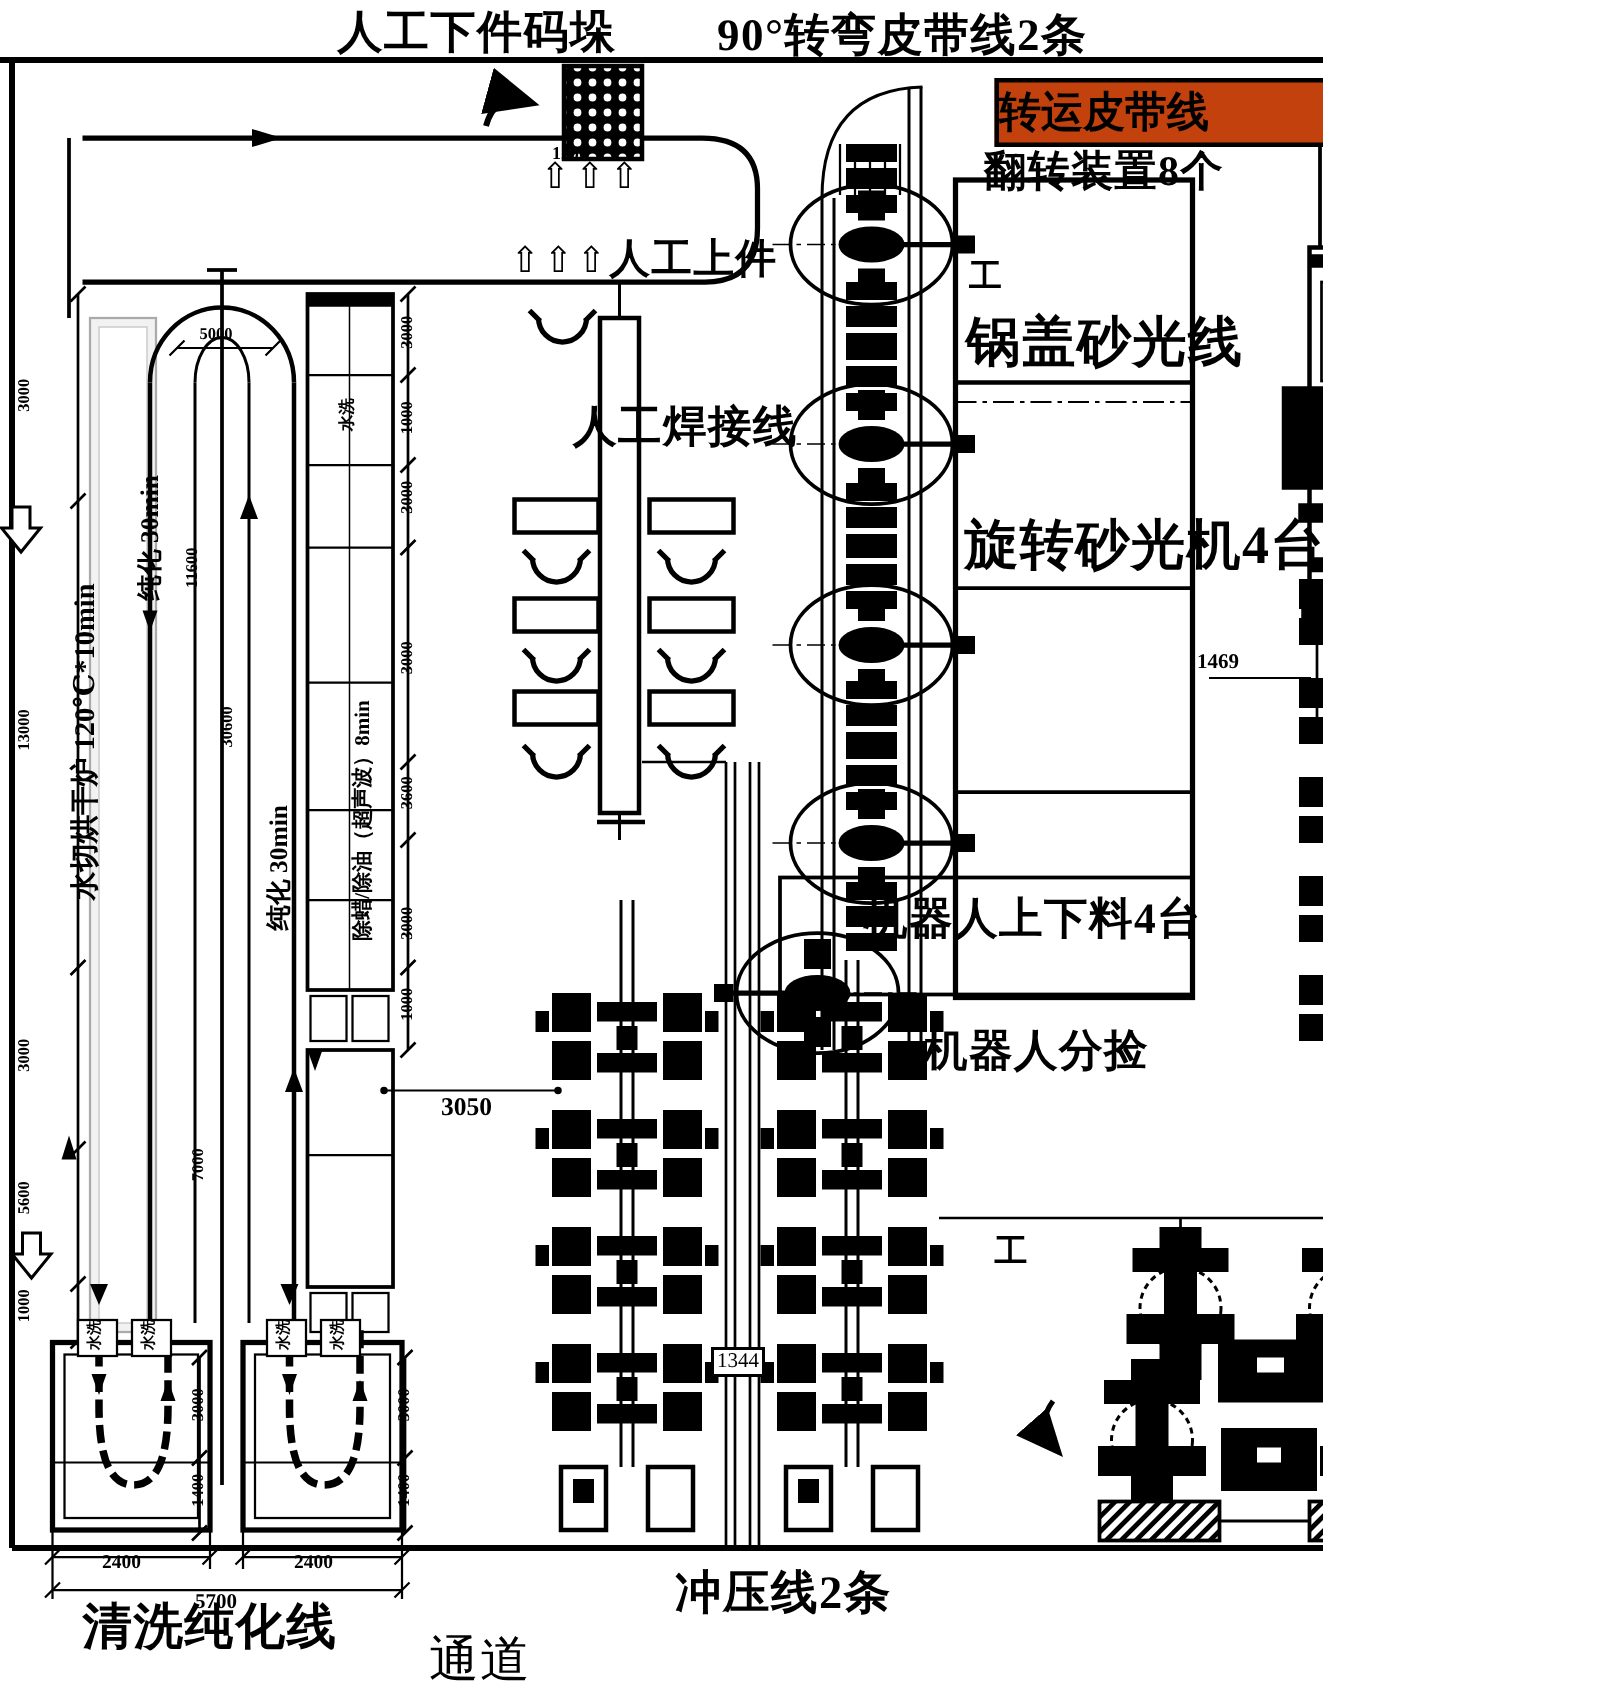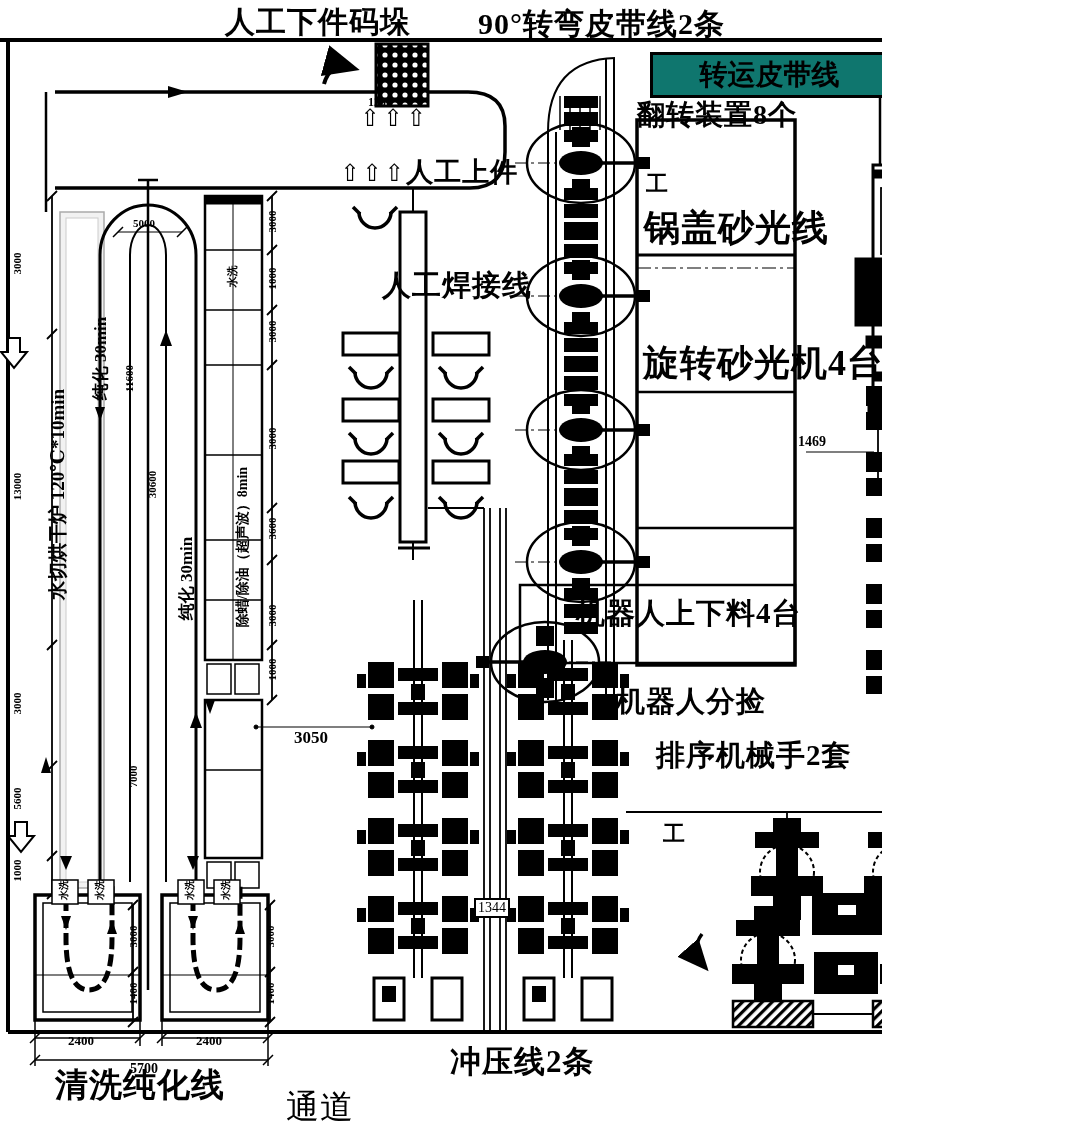--- a/index.html
+++ b/index.html
@@ -4,21 +4,21 @@
 <style>
   html,body{margin:0;padding:0;background:#fff;}
   #stage{position:relative;width:882px;height:1136px;background:#fff;overflow:hidden;
          font-family:"Liberation Serif","DejaVu Serif",serif;color:#000;}
   #linework{position:absolute;left:0;top:0;}
   .lbl{position:absolute;white-space:nowrap;font-weight:700;line-height:1.05;letter-spacing:1px;}
   .v{position:absolute;white-space:nowrap;font-weight:700;transform:rotate(-90deg);
      transform-origin:center;text-align:center;line-height:1;}
   .dim{font-weight:700;letter-spacing:0;}
   .beltbox{position:absolute;border:3px solid #000;display:flex;align-items:center;
-           justify-content:center;background:#0f766e;}
+           justify-content:flex-start;background:#c2410c;margin-left:13px;}
   .boxdim{position:absolute;border:2px solid #000;background:#fff;padding:0 2px;font-weight:400;}
 </style>
 </head>
 <body>
 
 <div id="stage">
 
 <svg id="linework" width="1080" height="1136" viewBox="0 0 1080 1136">
   <defs>
     <marker id="arr" markerWidth="10" markerHeight="10" refX="7" refY="4" orient="auto">
@@ -334,36 +334,35 @@
   </g>
 </svg>
 
 <div class="lbl" style="left:225px;top:6px;font-size:30px">人工下件码垛</div>
 <div class="lbl" style="left:478px;top:8px;font-size:30px">90°转弯皮带线2条</div>
 
 <div class="beltbox" style="left:650px;top:52px;width:233px;height:40px;font-size:28px;font-weight:700">
   <span>转运皮带线</span>
 </div>
 
-<div class="lbl" style="left:637px;top:100px;font-size:28px">翻转装置8个</div>
+<div class="lbl" style="left:656px;top:100px;font-size:28px">翻转装置8个</div>
 <div class="lbl" style="left:646px;top:172px;font-size:22px">工</div>
 <div class="lbl" style="left:644px;top:210px;font-size:36px">锅盖砂光线</div>
 
 <div class="lbl" style="left:360px;top:106px;font-size:24px;letter-spacing:3px">⇧⇧⇧</div>
 <div class="lbl" style="left:340px;top:158px;font-size:27px">
   <span style="font-size:24px;letter-spacing:2px">⇧⇧⇧</span><span>人工上件</span>
 </div>
 
 <div class="lbl" style="left:382px;top:270px;font-size:29px">人工焊接线</div>
 <div class="lbl" style="left:643px;top:345px;font-size:36px">旋转砂光机4台</div>
 <div class="lbl" style="left:890px;top:478px;width:120px;text-align:right;font-size:27px">清洗线</div>
 <div class="lbl" style="left:986px;top:565px;font-size:33px;font-weight:400">通道</div>
 <div class="lbl" style="left:576px;top:598px;font-size:29px">机器人上下料4台</div>
 <div class="lbl" style="left:616px;top:686px;font-size:29px">机器人分捡</div>
-<div class="lbl" style="left:656px;top:740px;font-size:29px">排序机械手2套</div>
 <div class="lbl" style="left:663px;top:822px;font-size:22px">工</div>
 
 <div class="lbl" style="left:450px;top:1046px;font-size:31px">冲压线2条</div>
 <div class="lbl" style="left:55px;top:1068px;font-size:33px">清洗纯化线</div>
 <div class="lbl" style="left:286px;top:1090px;font-size:33px;font-weight:400">通道</div>
 
 <div class="v" style="left:-93px;top:485px;width:300px;font-size:19px">水切烘干炉 120℃*10min</div>
 <div class="v" style="left:35px;top:350px;width:130px;font-size:17px">纯化 30min</div>
 <div class="v" style="left:121px;top:570px;width:130px;font-size:17px">纯化 30min</div>
 <div class="v" style="left:128px;top:540px;width:230px;font-size:14px">除蜡/除油（超声波）8min</div>

